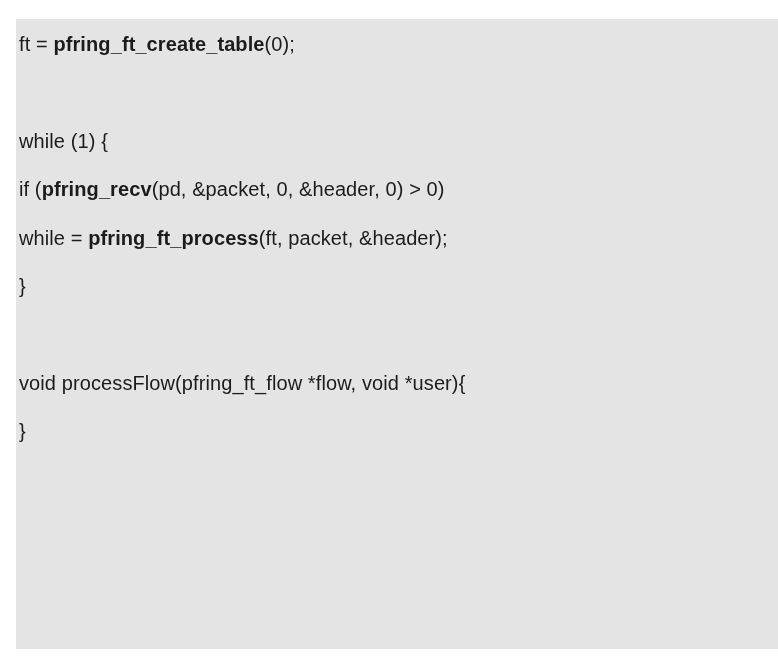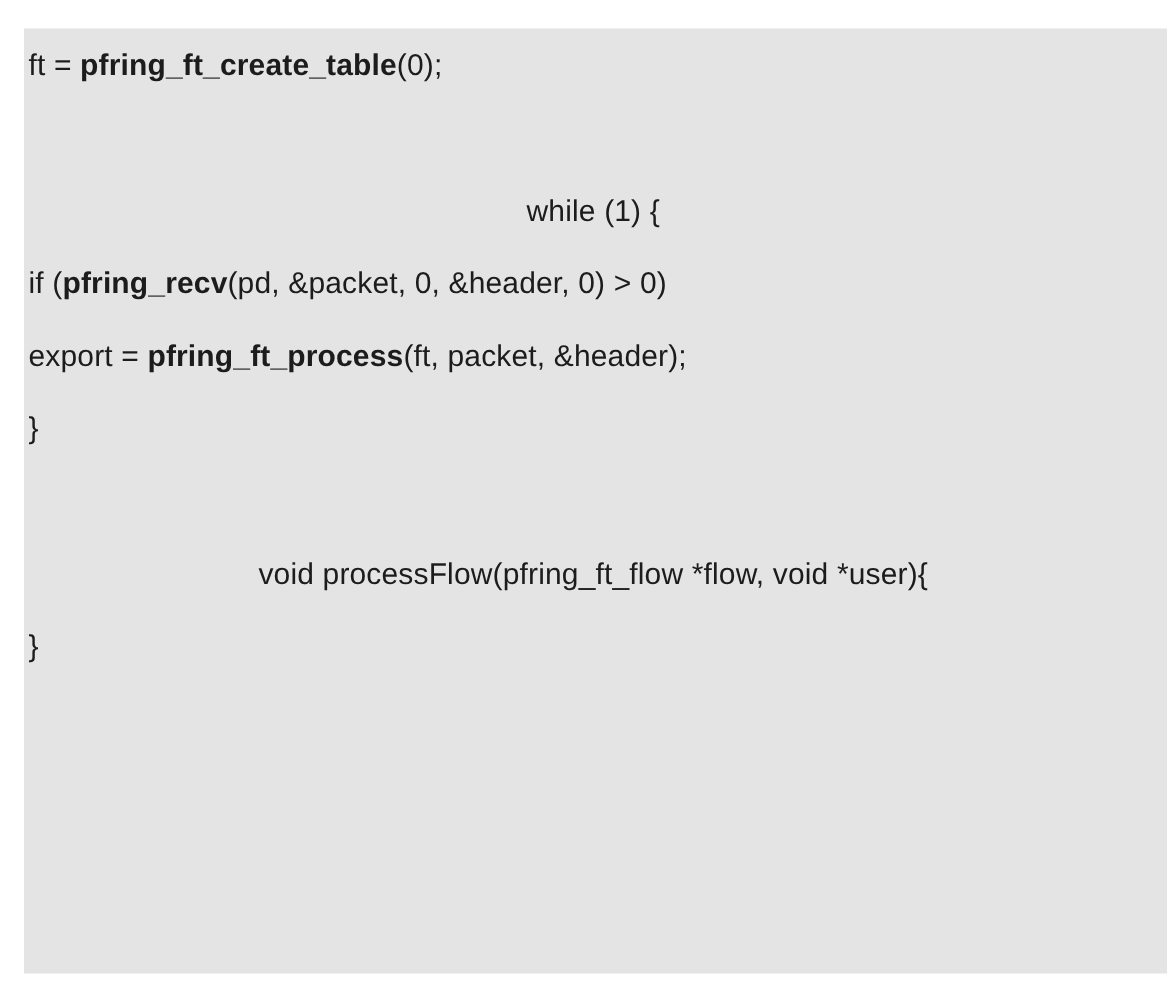--- a/index.html
+++ b/index.html
@@ -38,20 +38,20 @@
   .seg.bold {
     font-weight: 700;
   }
 </style>
 </head>
 <body style="background: rgb(255, 255, 255);">
 
 <div class="code-block" style="background: rgb(228, 228, 228);">
     <div class="code-line" style="color: rgb(28, 28, 28);"><span class="seg">ft = </span><span class="seg bold">pfring_ft_create_table</span><span class="seg">(0);</span></div>
     <div class="code-line" style="color: rgb(28, 28, 28);"></div>
-    <div class="code-line" style="color: rgb(28, 28, 28); text-align: center;"><span class="seg">while (1) {</span></div>
+    <div class="code-line" style="color: rgb(28, 28, 28);"><span class="seg">while (1) {</span></div>
     <div class="code-line" style="color: rgb(28, 28, 28);"><span class="seg">if (</span><span class="seg bold">pfring_recv</span><span class="seg">(pd, &amp;packet, 0, &amp;header, 0) &gt; 0)</span></div>
-    <div class="code-line" style="color: rgb(28, 28, 28);"><span class="seg">export = </span><span class="seg bold">pfring_ft_process</span><span class="seg">(ft, packet, &amp;header);</span></div>
+    <div class="code-line" style="color: rgb(28, 28, 28);"><span class="seg">while = </span><span class="seg bold">pfring_ft_process</span><span class="seg">(ft, packet, &amp;header);</span></div>
     <div class="code-line" style="color: rgb(28, 28, 28);"><span class="seg">}</span></div>
     <div class="code-line" style="color: rgb(28, 28, 28);"></div>
-    <div class="code-line" style="color: rgb(28, 28, 28); text-align: center;"><span class="seg">void processFlow(pfring_ft_flow *flow, void *user){</span></div>
+    <div class="code-line" style="color: rgb(28, 28, 28);"><span class="seg">void processFlow(pfring_ft_flow *flow, void *user){</span></div>
     <div class="code-line" style="color: rgb(28, 28, 28);"><span class="seg">}</span></div>
   </div>
 
 </body></html>

